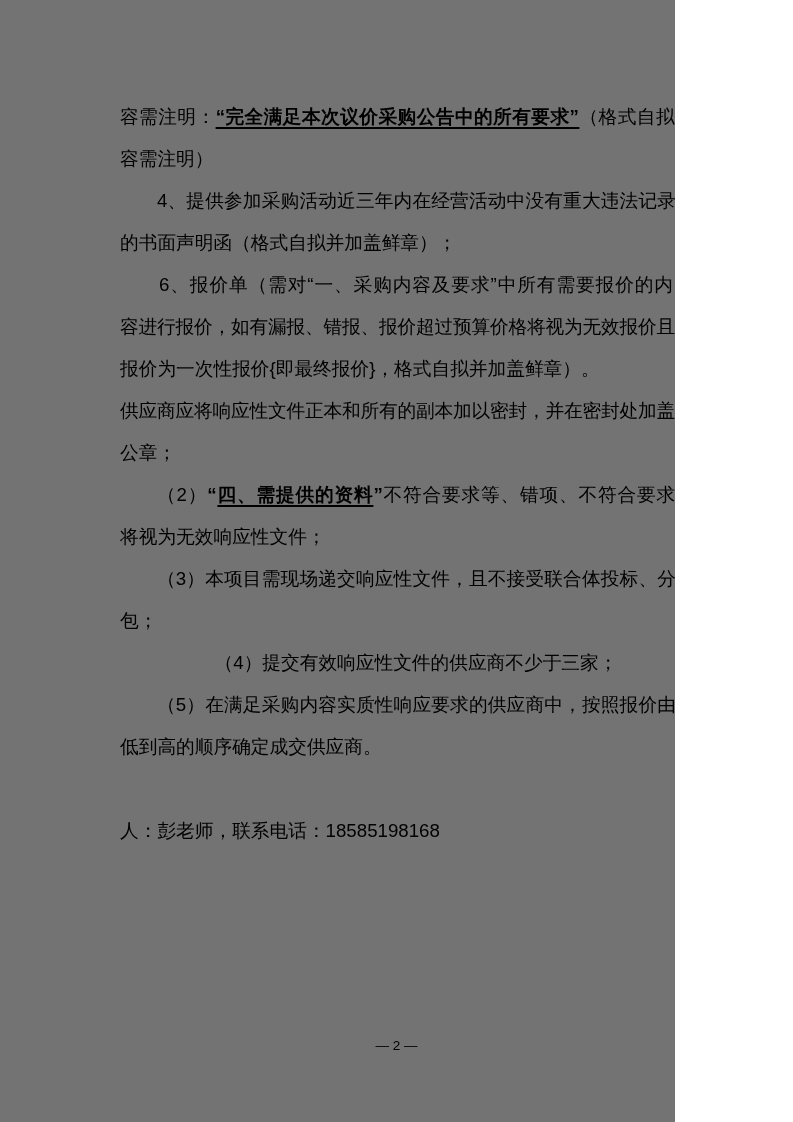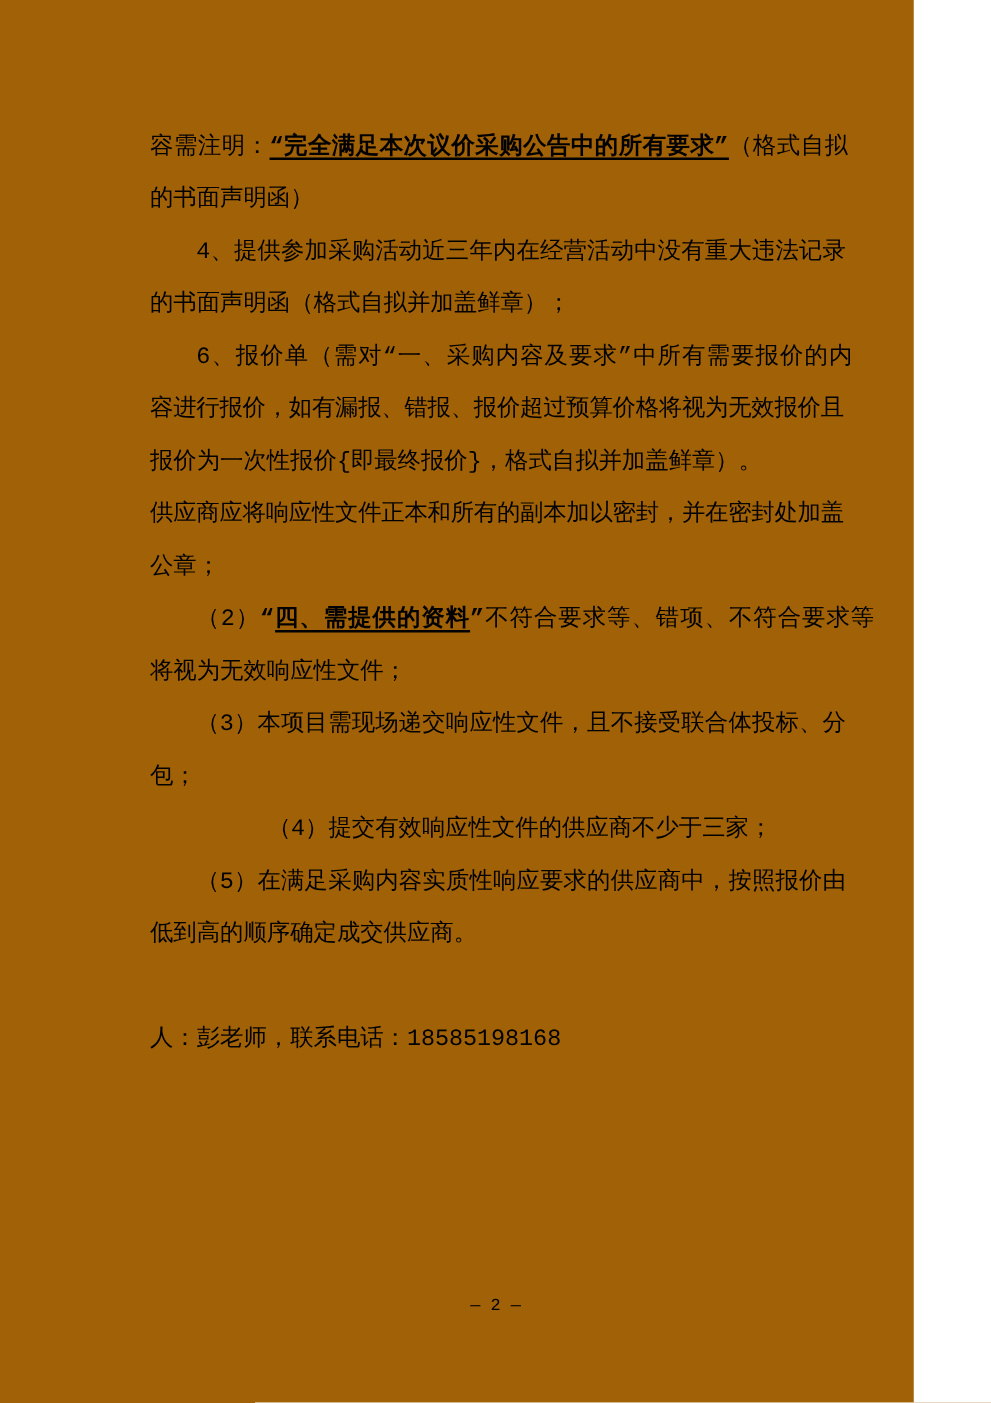--- a/index.html
+++ b/index.html
@@ -1,22 +1,22 @@
 <!DOCTYPE html>
 <html><head>
 <meta charset="utf-8">
 <style>
   html, body { margin: 0; padding: 0; background: #ffffff; }
   .page {
     position: relative;
-    width: 731px;
+    width: 675px;
     height: 1122px;
-    background: #a16207;
+    background: #737373;
     overflow: hidden;
-    font-family: Liberation Mono, monospace;
+    font-family: Liberation Sans, sans-serif;
     color: #000000;
   }
   .doc-body {
     position: absolute;
     left: 120px;
     top: 96px;
     width: 555px;
   }
   .line {
     height: 42px;
@@ -46,21 +46,21 @@
     font-size: 13.5px;
     color: #000000;
   }
 </style>
 </head>
 <body>
 
 <div class="page">
   <div class="doc-body">
       <div class="line"><span class="line-text" style="letter-spacing: 0.435417px; margin-right: -0.435417px;"><span class="seg">容需注明：</span><span class="seg seg-bu">“完全满足本次议价采购公告中的所有要求”</span><span class="seg">（格式自拟</span></span></div>
-      <div class="line"><span class="line-text"><span class="seg">的书面声明函）</span></span></div>
+      <div class="line"><span class="line-text"><span class="seg">容需注明）</span></span></div>
       <div class="line indent"><span class="line-text" style="letter-spacing: 0.146205px; margin-right: -0.146205px;"><span class="seg">4、提供参加采购活动近三年内在经营活动中没有重大违法记录</span></span></div>
       <div class="line"><span class="line-text"><span class="seg">的书面声明函（格式自拟并加盖鲜章）；</span></span></div>
       <div class="line indent"><span class="line-text" style="letter-spacing: 0.888393px; margin-right: -0.888393px;"><span class="seg">6、报价单（需对“一、采购内容及要求”中所有需要报价的内</span></span></div>
       <div class="line"><span class="line-text" style="letter-spacing: -0.1875px; margin-right: 0.1875px; text-align: right;"><span class="seg">容进行报价，如有漏报、错报、报价超过预算价格将视为无效报价且</span></span></div>
       <div class="line"><span class="line-text"><span class="seg">报价为一次性报价{即最终报价}，格式自拟并加盖鲜章）。</span></span></div>
       <div class="line"><span class="line-text" style="letter-spacing: -0.1875px; margin-right: 1px;"><span class="seg">供应商应将响应性文件正本和所有的副本加以密封，并在密封处加盖</span></span></div>
       <div class="line"><span class="line-text"><span class="seg">公章；</span></span></div>
       <div class="line indent"><span class="line-text" style="letter-spacing: 0.813616px; margin-right: -0.813616px;"><span class="seg">（2）</span><span class="seg seg-b">“</span><span class="seg seg-bu">四、需提供的资料</span><span class="seg seg-b">”</span><span class="seg">不符合要求等、错项、不符合要求等</span></span></div>
       <div class="line"><span class="line-text"><span class="seg">将视为无效响应性文件；</span></span></div>
       <div class="line indent"><span class="line-text" style="letter-spacing: 0.146205px; margin-right: -0.146205px;"><span class="seg">（3）本项目需现场递交响应性文件，且不接受联合体投标、分</span></span></div>

